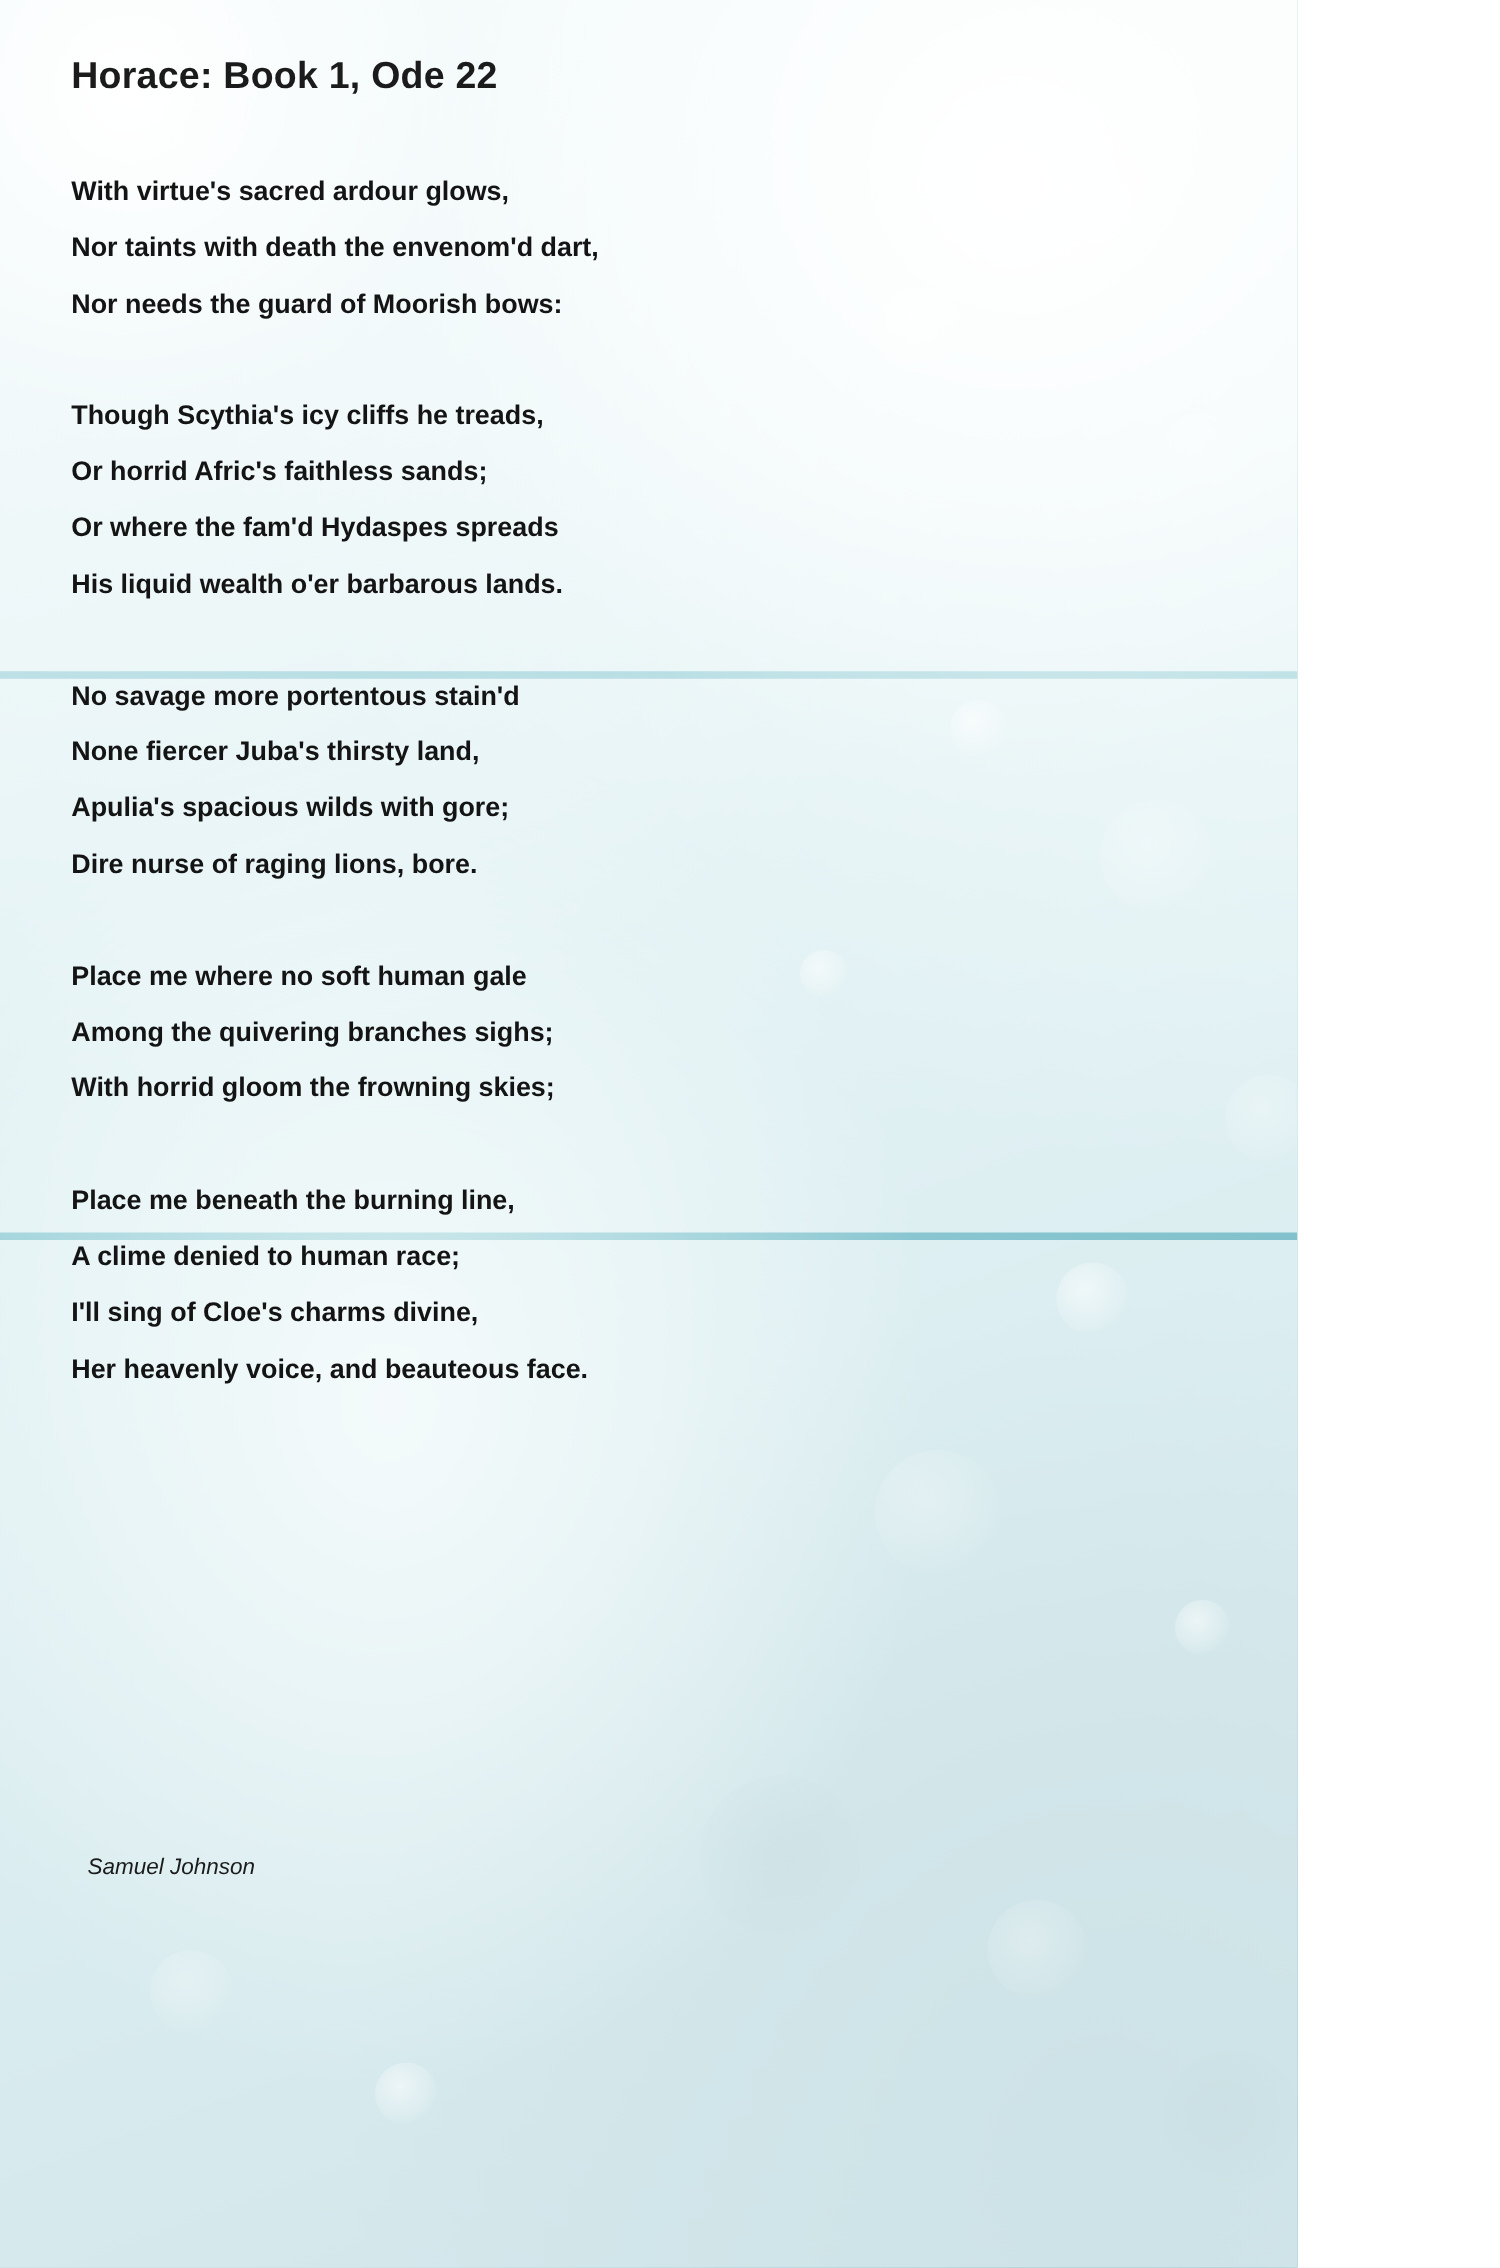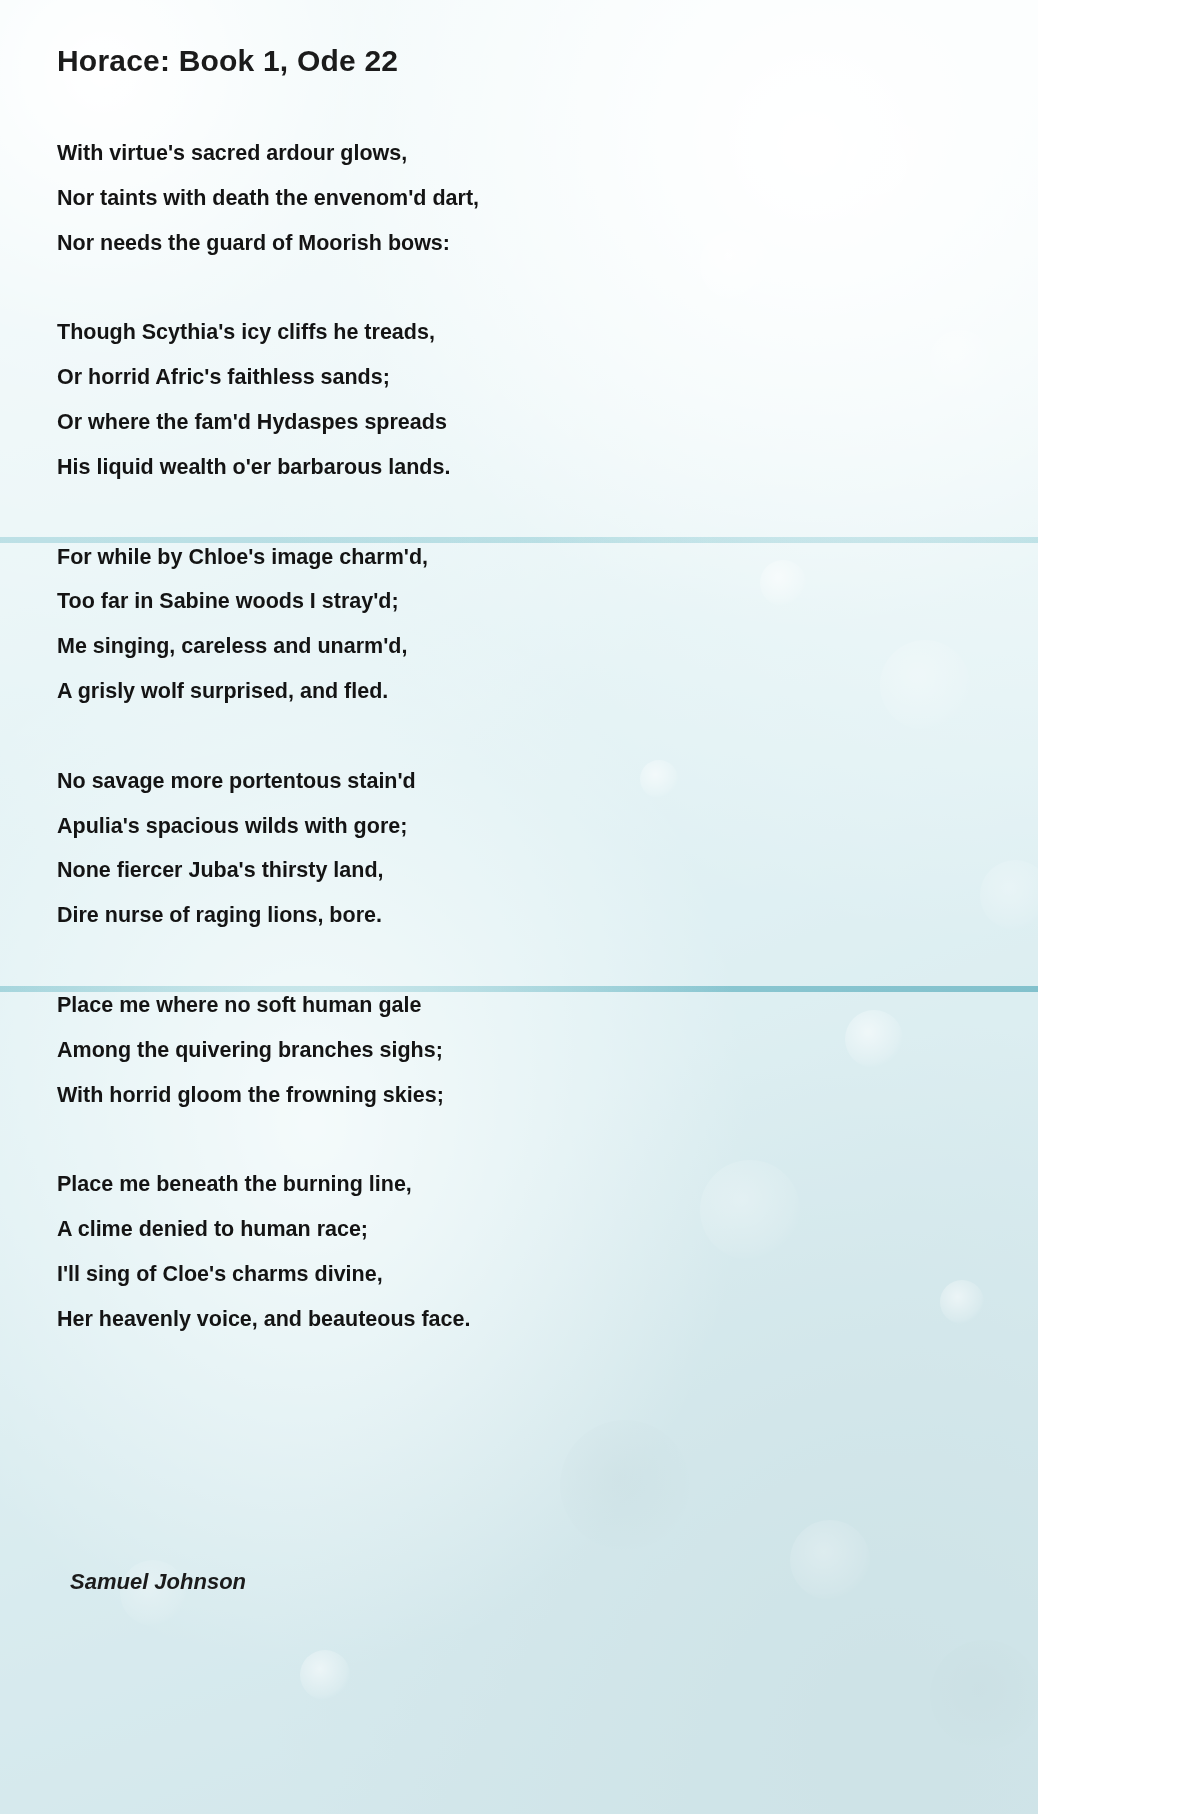--- a/index.html
+++ b/index.html
@@ -88,24 +88,24 @@
   .line {
     font-size: 21.5px;
     font-weight: bold;
     color: #141414;
     line-height: 44.8px;
     white-space: pre;
   }
   .author {
     position: absolute;
     left: 70px;
-    top: 1569px;
-    font-size: 22px;
+    top: 1483px;
+    font-size: 18px;
     font-style: italic;
-    font-weight: bold;
+    font-weight: normal;
     color: #1b1b1b;
   }
 </style>
 </head>
 <body>
 
 <div id="poem-page">
 
   <div class="bg-layer bg-base"></div>
   <div class="bg-layer">
@@ -139,29 +139,23 @@
         <div class="line">Nor taints with death the envenom'd dart,</div>
         <div class="line">Nor needs the guard of Moorish bows:</div>
       </div>
       <div class="stanza">
         <div class="line">Though Scythia's icy cliffs he treads,</div>
         <div class="line">Or horrid Afric's faithless sands;</div>
         <div class="line">Or where the fam'd Hydaspes spreads</div>
         <div class="line">His liquid wealth o'er barbarous lands.</div>
       </div>
       <div class="stanza">
-        <div class="line">For while by Chloe's image charm'd,</div>
-        <div class="line">Too far in Sabine woods I stray'd;</div>
-        <div class="line">Me singing, careless and unarm'd,</div>
-        <div class="line">A grisly wolf surprised, and fled.</div>
-      </div>
-      <div class="stanza">
         <div class="line">No savage more portentous stain'd</div>
+        <div class="line">None fiercer Juba's thirsty land,</div>
         <div class="line">Apulia's spacious wilds with gore;</div>
-        <div class="line">None fiercer Juba's thirsty land,</div>
         <div class="line">Dire nurse of raging lions, bore.</div>
       </div>
       <div class="stanza">
         <div class="line">Place me where no soft human gale</div>
         <div class="line">Among the quivering branches sighs;</div>
         <div class="line">With horrid gloom the frowning skies;</div>
       </div>
       <div class="stanza">
         <div class="line">Place me beneath the burning line,</div>
         <div class="line">A clime denied to human race;</div>

